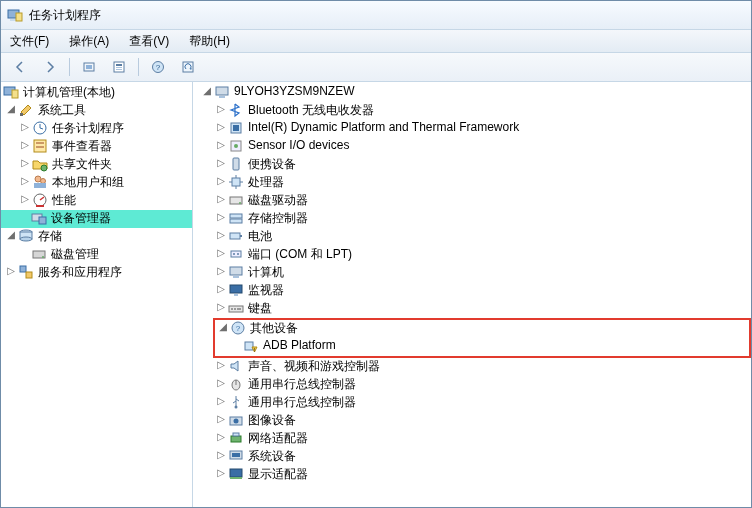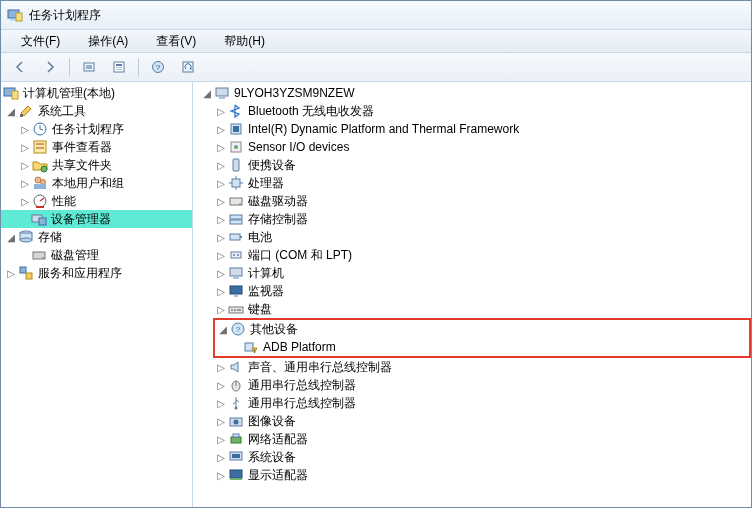--- a/index.html
+++ b/index.html
@@ -1,29 +1,29 @@
 <!DOCTYPE html>
 <html><head>
 <meta charset="utf-8">
 <style>
   html,body{margin:0;padding:0;font-family:"Microsoft YaHei","Segoe UI",Tahoma,sans-serif;font-size:12px;color:#000;background:#fff}
   .window{width:752px;height:508px;border:1px solid #6f8ca8;display:flex;flex-direction:column;box-sizing:border-box;background:#fff}
   .titlebar{height:28px;background:linear-gradient(#f7fbff,#e6eef7);display:flex;align-items:center;padding:0 6px;border-bottom:1px solid #c6d7e6}
   .titlebar .ticon{width:16px;height:16px;margin-right:6px}
-  .menubar{height:22px;background:linear-gradient(#f4f7fb,#e3ecf4);border-bottom:1px solid #c6d7e6;display:flex;align-items:center;padding:0 12px;gap:12px}
+  .menubar{height:22px;background:linear-gradient(#f4f7fb,#e3ecf4);border-bottom:1px solid #c6d7e6;display:flex;align-items:center;padding:0 1px;gap:4px}
   .menu-item{padding:2px 8px;border-radius:3px}
   .toolbar{height:28px;background:linear-gradient(#f6f9fc,#eaf0f7);border-bottom:1px solid #c6d7e6;display:flex;align-items:center;padding:0 6px;gap:4px}
   .tbtn{width:24px;height:22px;border:1px solid transparent;border-radius:3px;display:flex;align-items:center;justify-content:center}
   .tdiv{width:1px;height:18px;background:#b9cbde;margin:0 2px}
   .body{flex:1;display:flex;overflow:hidden;background:#fff}
   .left-pane{width:192px;border-right:1px solid #c6d7e6;overflow:auto;box-sizing:border-box;padding:2px 0}
   .right-pane{flex:1;overflow:auto;padding:2px 0}
   ul.tree{list-style:none;margin:0;padding:0}
   ul.tree li{white-space:nowrap}
-  .row{display:flex;align-items:center;height:18px;padding-right:6px}
+  .row{display:flex;align-items:flex-start;height:18px;padding-right:6px}
   .row.selected{background:#5eead4}
   .indent{display:inline-block}
   .toggle{width:12px;height:12px;display:inline-flex;align-items:center;justify-content:center;margin-right:1px;color:#6f6f6f;font-size:10px}
   .icon{width:16px;height:16px;display:inline-flex;align-items:center;justify-content:center;margin-right:4px}
   .lbl{vertical-align:middle}
   .highlight-box{border:2px solid #e23b2e;padding:0;margin-left:4px}
   
   svg{display:block}
 </style>
 </head>
@@ -449,21 +449,21 @@
 
             <li>
                 <div class="row">
                   <span class="indent" style="width:22px"></span>
                   <span class="toggle">▷</span>
                   <span class="icon">
                     <svg width="16" height="16" viewBox="0 0 16 16">
                       <path d="M3 6 h3 l4 -3 v10 l-4 -3 H3 Z" fill="#cfe4f6" stroke="#5c7ea3"></path>
                     </svg>
                   </span>
-                  <span class="lbl">声音、通用串行总线控制器</span>
+                  <span class="lbl">声音、视频和游戏控制器</span>
                 </div>
               </li>
             <li>
                 <div class="row">
                   <span class="indent" style="width:22px"></span>
                   <span class="toggle">▷</span>
                   <span class="icon">
                     <svg width="16" height="16" viewBox="0 0 16 16">
                       <ellipse cx="8" cy="9" rx="4" ry="5" fill="#e6e6e6" stroke="#777"></ellipse>
                       <line x1="8" y1="4" x2="8" y2="9" stroke="#777"></line>

